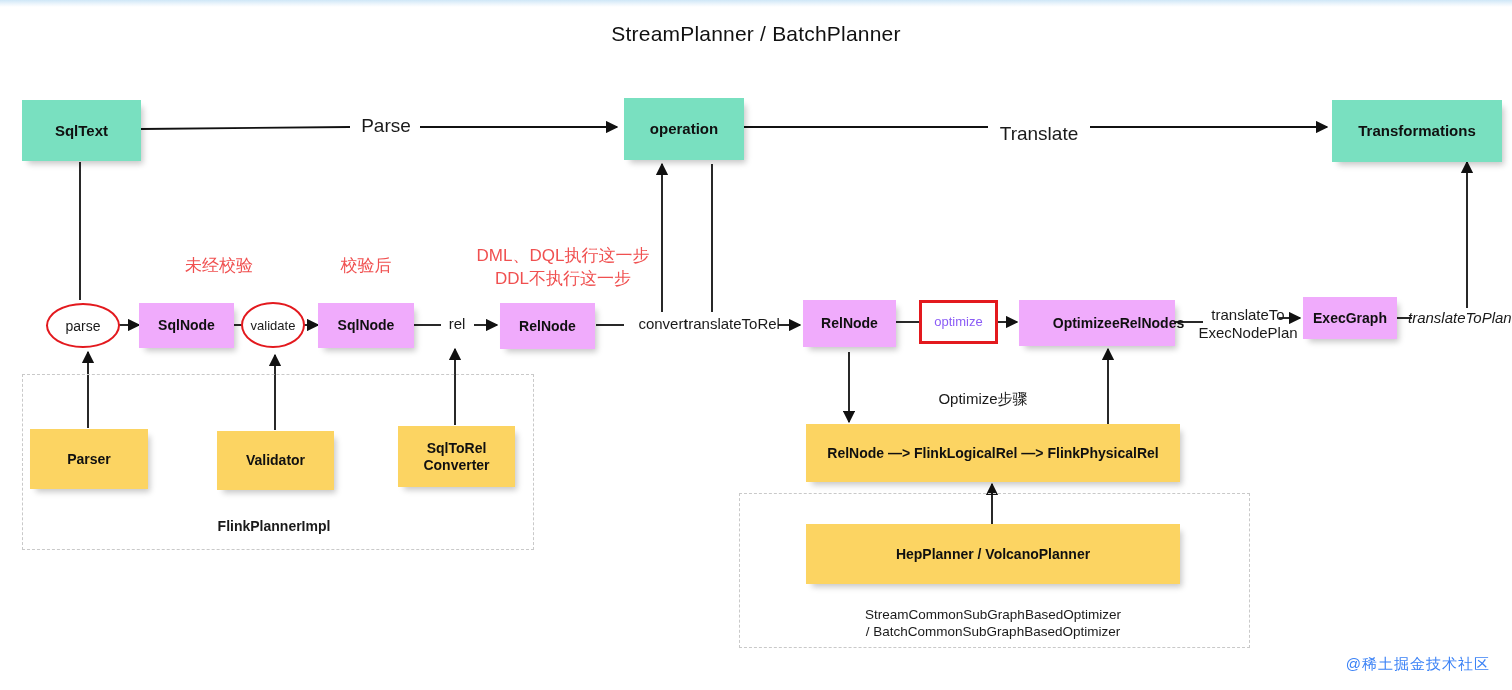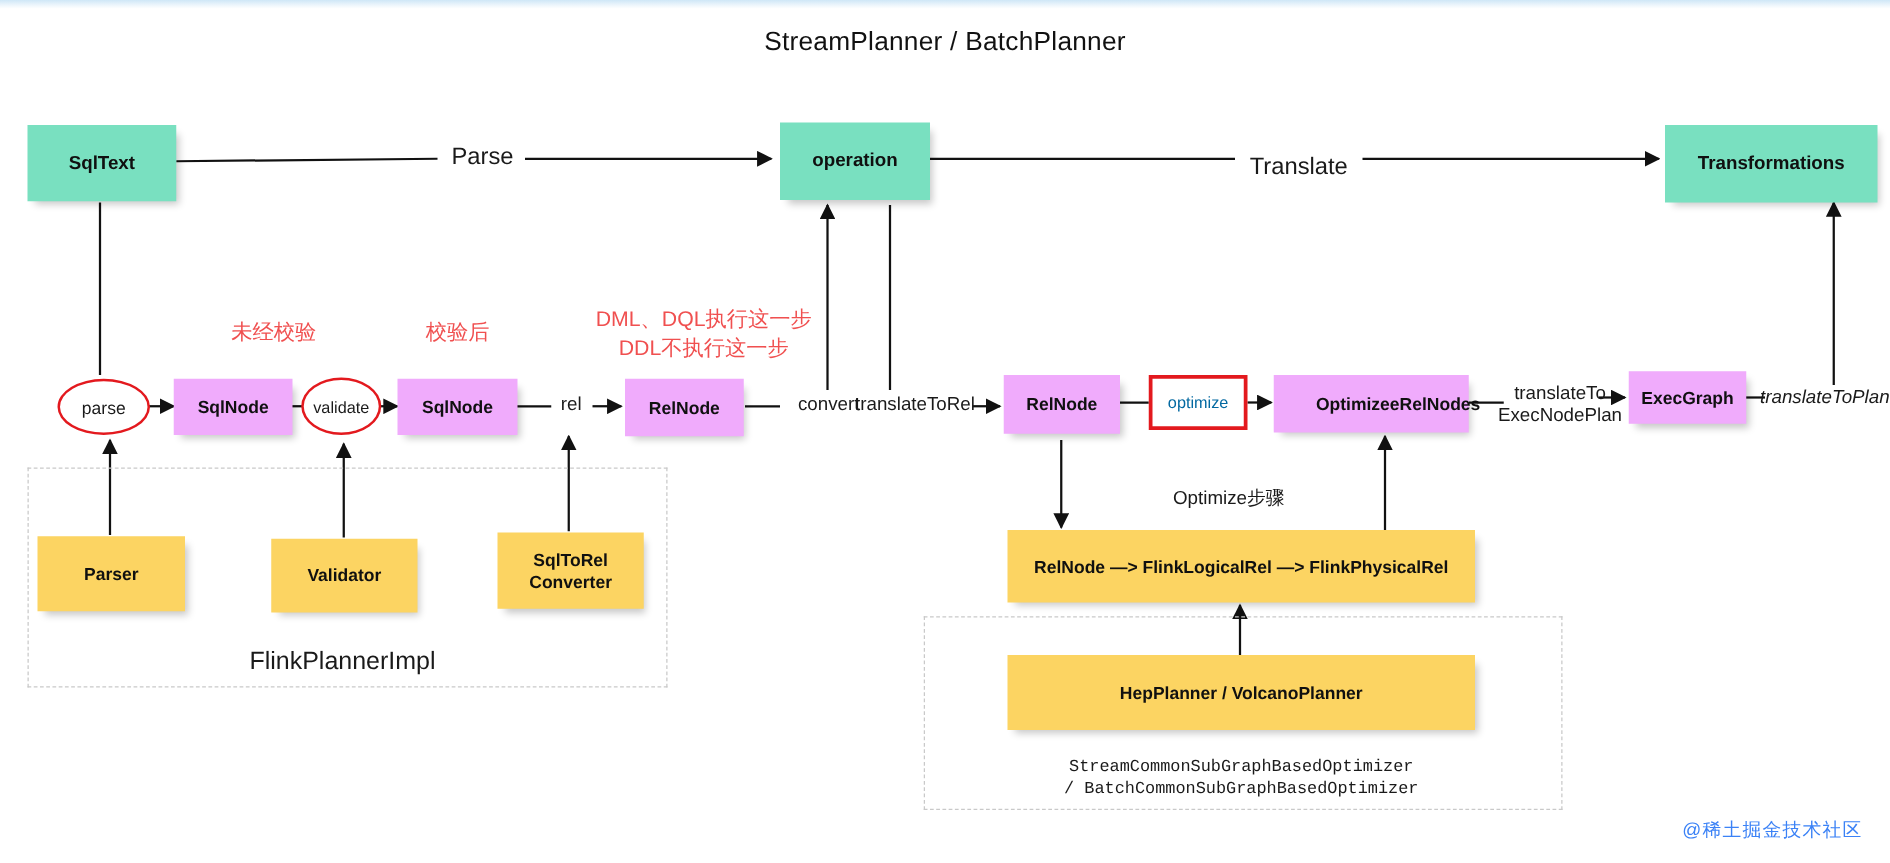--- a/index.html
+++ b/index.html
@@ -47,21 +47,21 @@
     box-shadow: 4px 5px 6px -2px rgba(0,0,0,0.22);
   }
   .box.green { background: #79e0c0; }
   .box.blue  { background: #f0abfc; }
   .box.yellow{ background: #fcd462; }
   .box.white-red {
     background: #ffffff;
     border: 3px solid #e3191e;
     box-shadow: none;
     font-weight: normal;
-    color: #0369a1;
+    color: #8b5cf6;
   }
   
   .ellipse {
     position: absolute;
     box-sizing: border-box;
     border: 2.5px solid #e3191e;
     border-radius: 50%;
     background: #ffffff;
     display: flex;
     align-items: center;
@@ -74,22 +74,22 @@
     position: absolute;
     box-sizing: border-box;
     border: 1.5px dashed #c9c9c9;
     background: transparent;
   }
   .grouplabel {
     position: absolute;
     text-align: center;
     color: #1a1a1a;
   }
-  .grouplabel.bold { font-weight: normal; font-size: 20px; }
-  .grouplabel.plain { font-size: 13.5px; line-height: 1.28; font-family: Liberation Mono, monospace; }
+  .grouplabel.bold { font-weight: bold; font-size: 14px; }
+  .grouplabel.plain { font-size: 13.5px; line-height: 1.28; }
   
   .elabel {
     position: absolute;
     font-size: 15px;
     color: #1a1a1a;
     white-space: pre;
     text-align: center;
     line-height: 1.22;
   }
   .elabel.big { font-size: 19px; }

